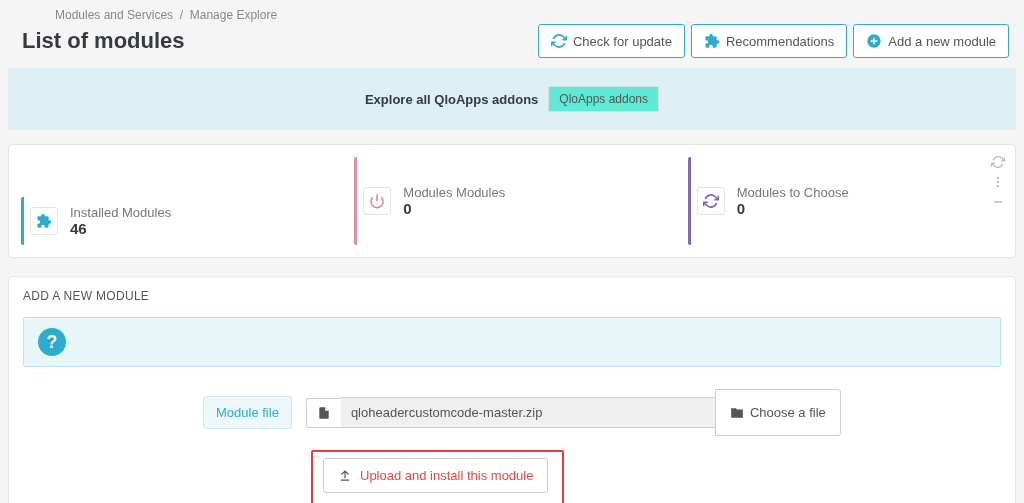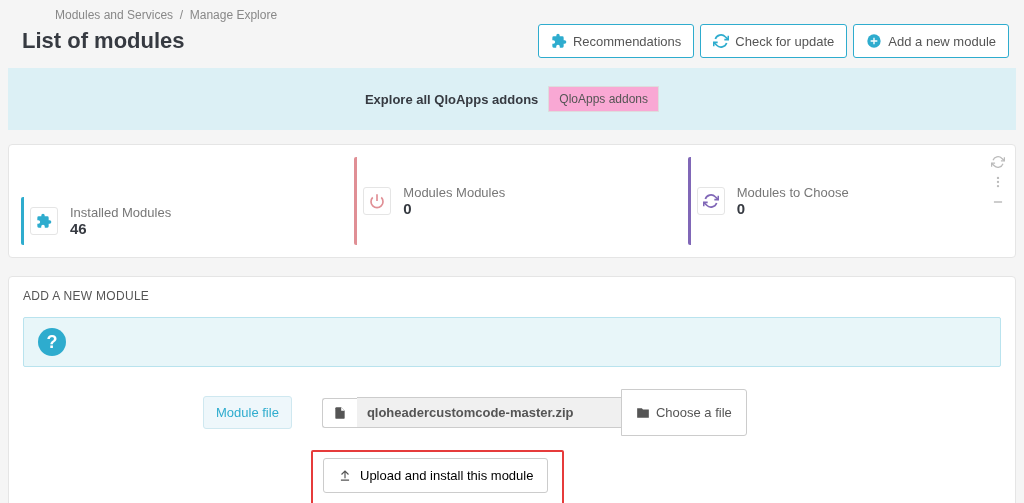--- a/index.html
+++ b/index.html
@@ -50,21 +50,21 @@
     margin: 0 8px 14px 8px;
     color: #363a41;
     font-weight: 600;
     display:flex;
     align-items:center;
     justify-content:center;
     gap:10px;
   }
   .explore-banner .addons-btn {
     display:inline-block;
-    background:#f9a8d4;
+    background:#5eead4;
     border:1px solid #ddd;
     padding:5px 10px;
     font-size:12px;
     font-weight:500;
     color:#555;
     cursor:pointer;
   }
   .stats-panel {
     background: #fff;
     border: 1px solid #e5e5e5;
@@ -145,65 +145,64 @@
     margin-bottom:14px;
     padding-left:180px;
   }
   .form-label {
     background:#eef7fb;
     border:1px solid #cfe8f0;
     color:#2eacce;
     padding:8px 12px;
     font-size:13px;
     border-radius:3px;
-    margin-right:30px;
+    margin-right:14px;
   }
   .file-display {
     display:flex;
     align-items:center;
   }
   .file-prefix {
     background:#fff;
     border:1px solid #ccc;
     border-right:none;
     padding:7px 10px;
     border-radius:3px 0 0 3px;
     display:flex;align-items:center;
   }
   .file-name {
     background:#f0f0f0;
     border:1px solid #ccc;
     border-left:none;
     border-right:none;
     padding:7px 10px;
-    width:264px;
+    width:374px;
     color:#555;
     font-size:13px;
-    font-weight:bold;
   }
   .choose-btn {
     background:#fff;
     border:1px solid #ccc;
     padding:15px 14px;
     border-radius:0 3px 3px 0;
     font-size:13px;
     color:#555;
     display:inline-flex;align-items:center;gap:6px;
     cursor:pointer;
   }
   .upload-btn-wrap {
     padding-left:288px;
   }
   .upload-btn {
     background:#fff;
     border:1px solid #ccc;
     padding:9px 14px;
     border-radius:3px;
     font-size:13px;
-    color:#000000;
+    color:#ef4444;
     display:inline-flex;align-items:center;gap:8px;
     cursor:pointer;
   }
   .highlight-box {
     border:2px solid #e63b3b;
     border-radius:2px;
     display:inline-block;
     padding:6px 14px 10px 10px;
   }
   svg { display:block; }
@@ -213,38 +212,38 @@
 
 <div class="breadcrumb">
   <a>Modules and Services</a>
   &nbsp;/&nbsp;
   <span>Manage Explore</span>
 </div>
 
 <div class="header-row">
   <h1 class="page-title">List of modules</h1>
   <div class="header-btns">
-    <button class="btn-outline">
-      <span class="blue">
-        <svg width="16" height="16" viewBox="0 0 24 24" fill="currentColor">
-            <path d="M20.5 11H19V7a2 2 0 0 0-2-2h-4V3.5a2.5 2.5 0 0 0-5 0V5H4a2 2 0 0 0-2 2v3.8h1.5a2.7 2.7 0 0 1 0 5.4H2V20a2 2 0 0 0 2 2h3.8v-1.5a2.7 2.7 0 0 1 5.4 0V22H17a2 2 0 0 0 2-2v-4h1.5a2.5 2.5 0 0 0 0-5z"></path>
-          </svg>
-      </span>
-      <span>Recommendations</span>
-    </button>
     <button class="btn-outline">
       <span class="blue">
         <svg width="16" height="16" viewBox="0 0 24 24" fill="none" stroke="currentColor" stroke-width="2.5">
             <path d="M23 4v6h-6"></path>
             <path d="M1 20v-6h6"></path>
             <path d="M3.5 9a9 9 0 0 1 14.9-3.4L23 10"></path>
             <path d="M20.5 15a9 9 0 0 1-14.9 3.4L1 14"></path>
           </svg>
       </span>
       <span>Check for update</span>
+    </button>
+    <button class="btn-outline">
+      <span class="blue">
+        <svg width="16" height="16" viewBox="0 0 24 24" fill="currentColor">
+            <path d="M20.5 11H19V7a2 2 0 0 0-2-2h-4V3.5a2.5 2.5 0 0 0-5 0V5H4a2 2 0 0 0-2 2v3.8h1.5a2.7 2.7 0 0 1 0 5.4H2V20a2 2 0 0 0 2 2h3.8v-1.5a2.7 2.7 0 0 1 5.4 0V22H17a2 2 0 0 0 2-2v-4h1.5a2.5 2.5 0 0 0 0-5z"></path>
+          </svg>
+      </span>
+      <span>Recommendations</span>
     </button>
     <button class="btn-outline">
       <span class="blue">
         <svg width="16" height="16" viewBox="0 0 24 24" fill="currentColor">
             <circle cx="12" cy="12" r="10"></circle>
             <path d="M12 7v10M7 12h10" stroke="#fff" stroke-width="2"></path>
           </svg>
       </span>
       <span>Add a new module</span>
     </button>

